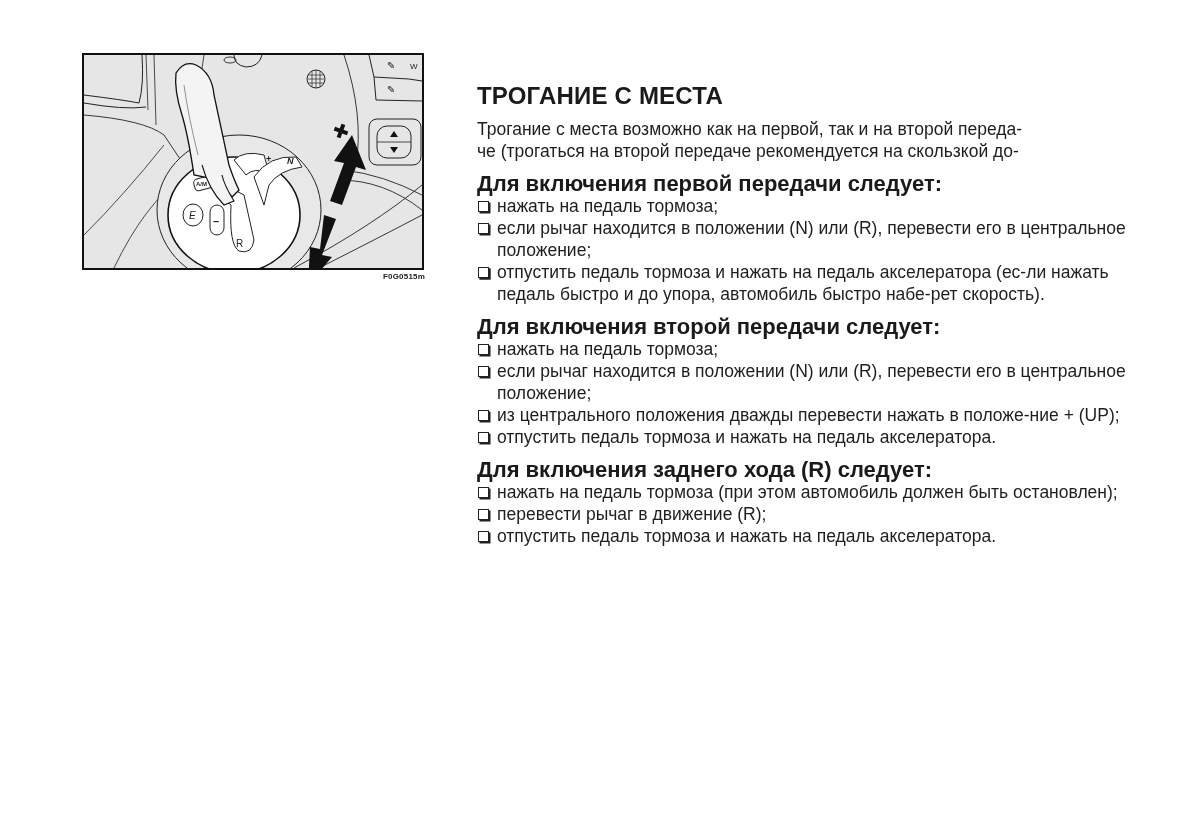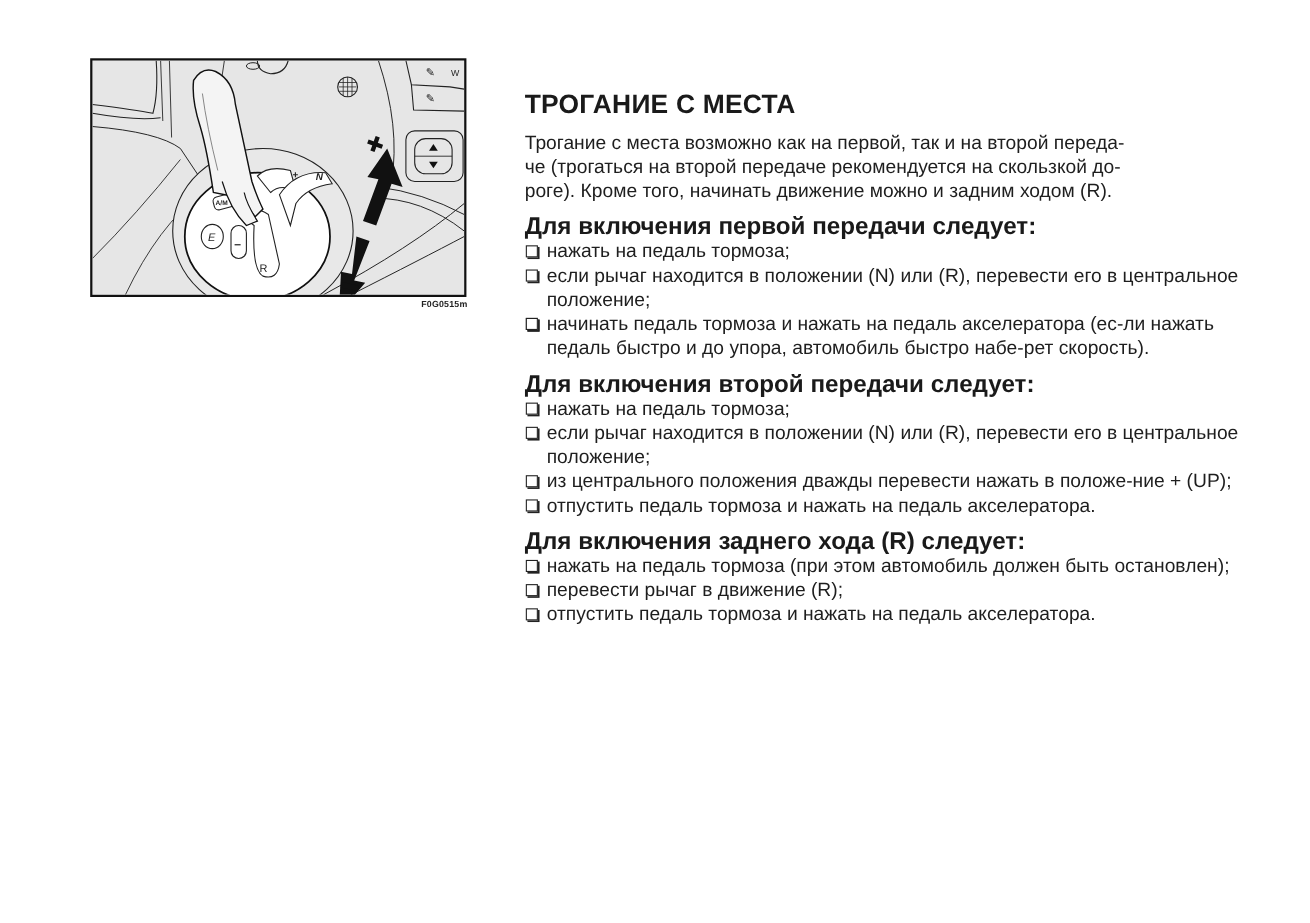--- a/index.html
+++ b/index.html
@@ -117,30 +117,29 @@
     </g>
   </svg>
 </div>
 <div class="fig-caption">F0G0515m</div>
 
 <div class="text-col">
   <h1 class="title">ТРОГАНИЕ С МЕСТА</h1>
   <p class="para">
     <span>Трогание с места возможно как на первой, так и на второй переда-</span><br>
     <span>че (трогаться на второй передаче рекомендуется на скользкой до-</span><br>
-    <span>роге). Кроме того, начинать движение можно и задним ходом (R).</span>
   </p>
 
   <div>
     <div class="sub">Для включения первой передачи следует:</div>
     <ul class="steps">
       <li><span class="box"></span><span>нажать на педаль тормоза;</span></li>
       <li><span class="box"></span><span>если рычаг находится в положении (N) или (R), перевести его в центральное положение;</span></li>
       <li><span class="box"></span></li>
-      <li><span class="box"></span><span>начинать педаль тормоза и нажать на педаль акселератора (ес-ли нажать педаль быстро и до упора, автомобиль быстро набе-рет скорость).</span></li>
+      <li><span class="box"></span><span>отпустить педаль тормоза и нажать на педаль акселератора (ес-ли нажать педаль быстро и до упора, автомобиль быстро набе-рет скорость).</span></li>
     </ul>
   </div>
 
   <div>
     <div class="sub">Для включения второй передачи следует:</div>
     <ul class="steps">
       <li><span class="box"></span><span>нажать на педаль тормоза;</span></li>
       <li><span class="box"></span><span>если рычаг находится в положении (N) или (R), перевести его в центральное положение;</span></li>
       <li><span class="box"></span><span>из центрального положения дважды перевести нажать в положе-ние + (UP);</span></li>
       <li><span class="box"></span><span>отпустить педаль тормоза и нажать на педаль акселератора.</span></li>

